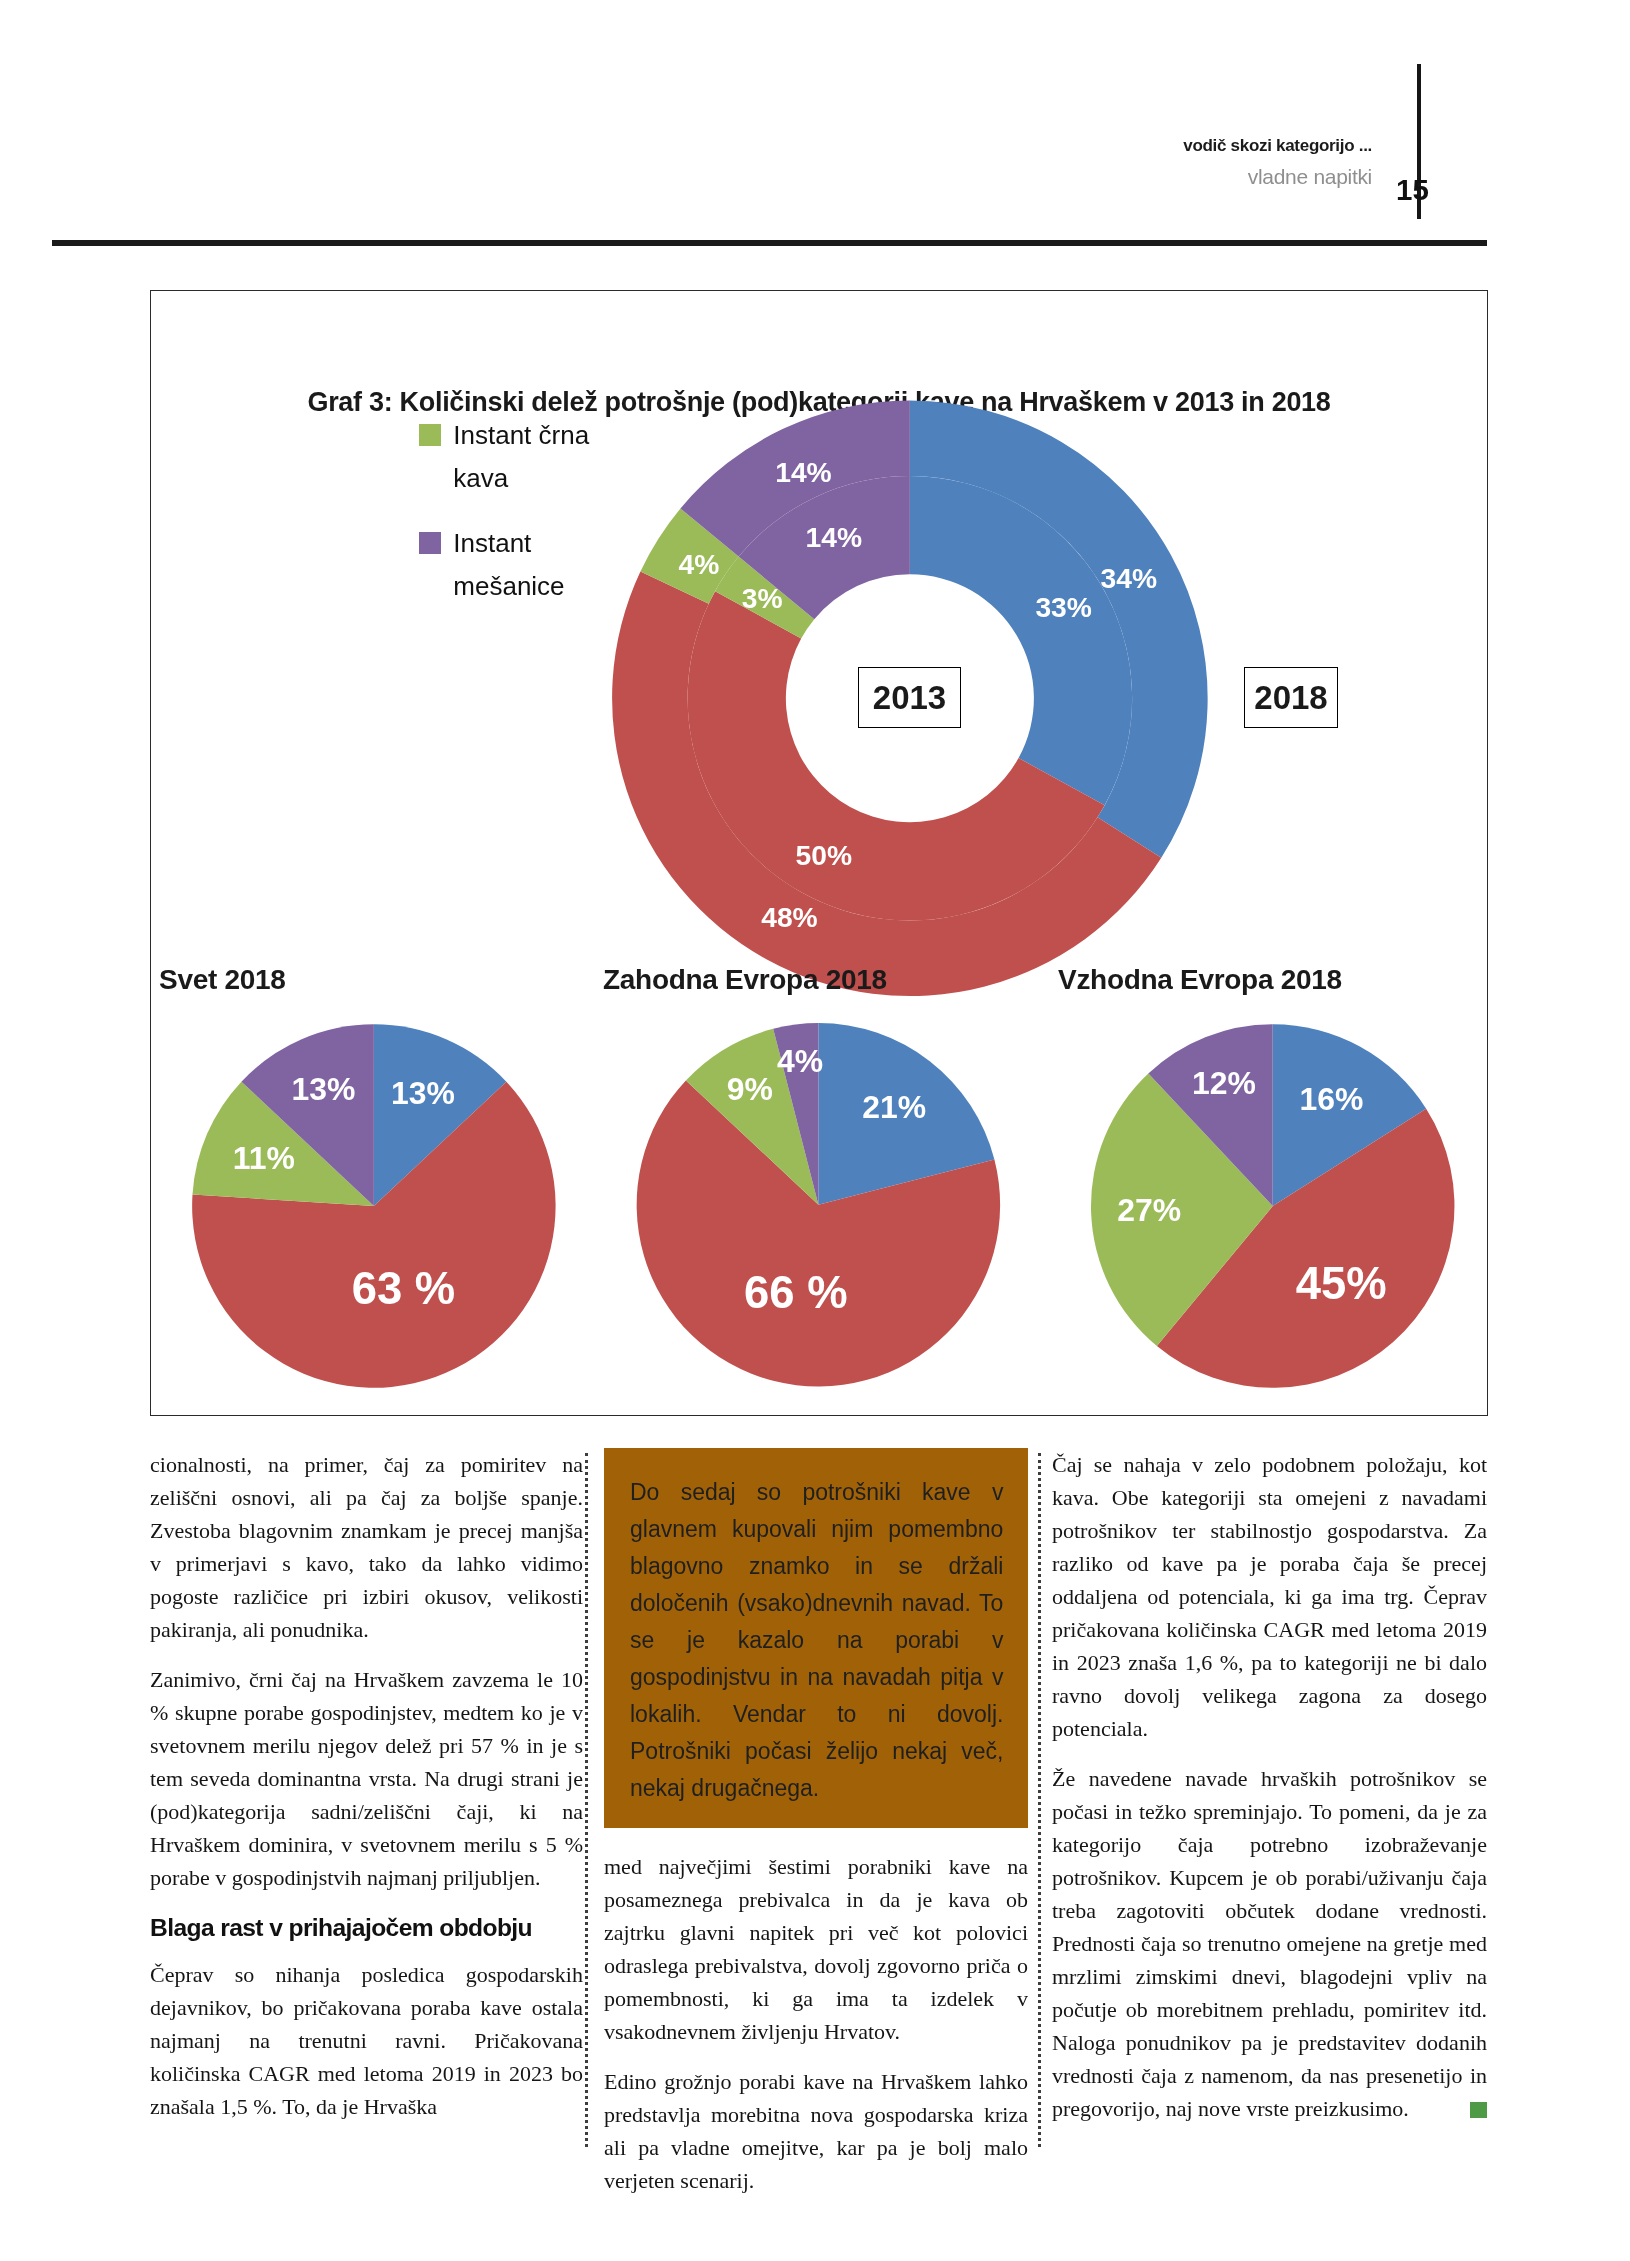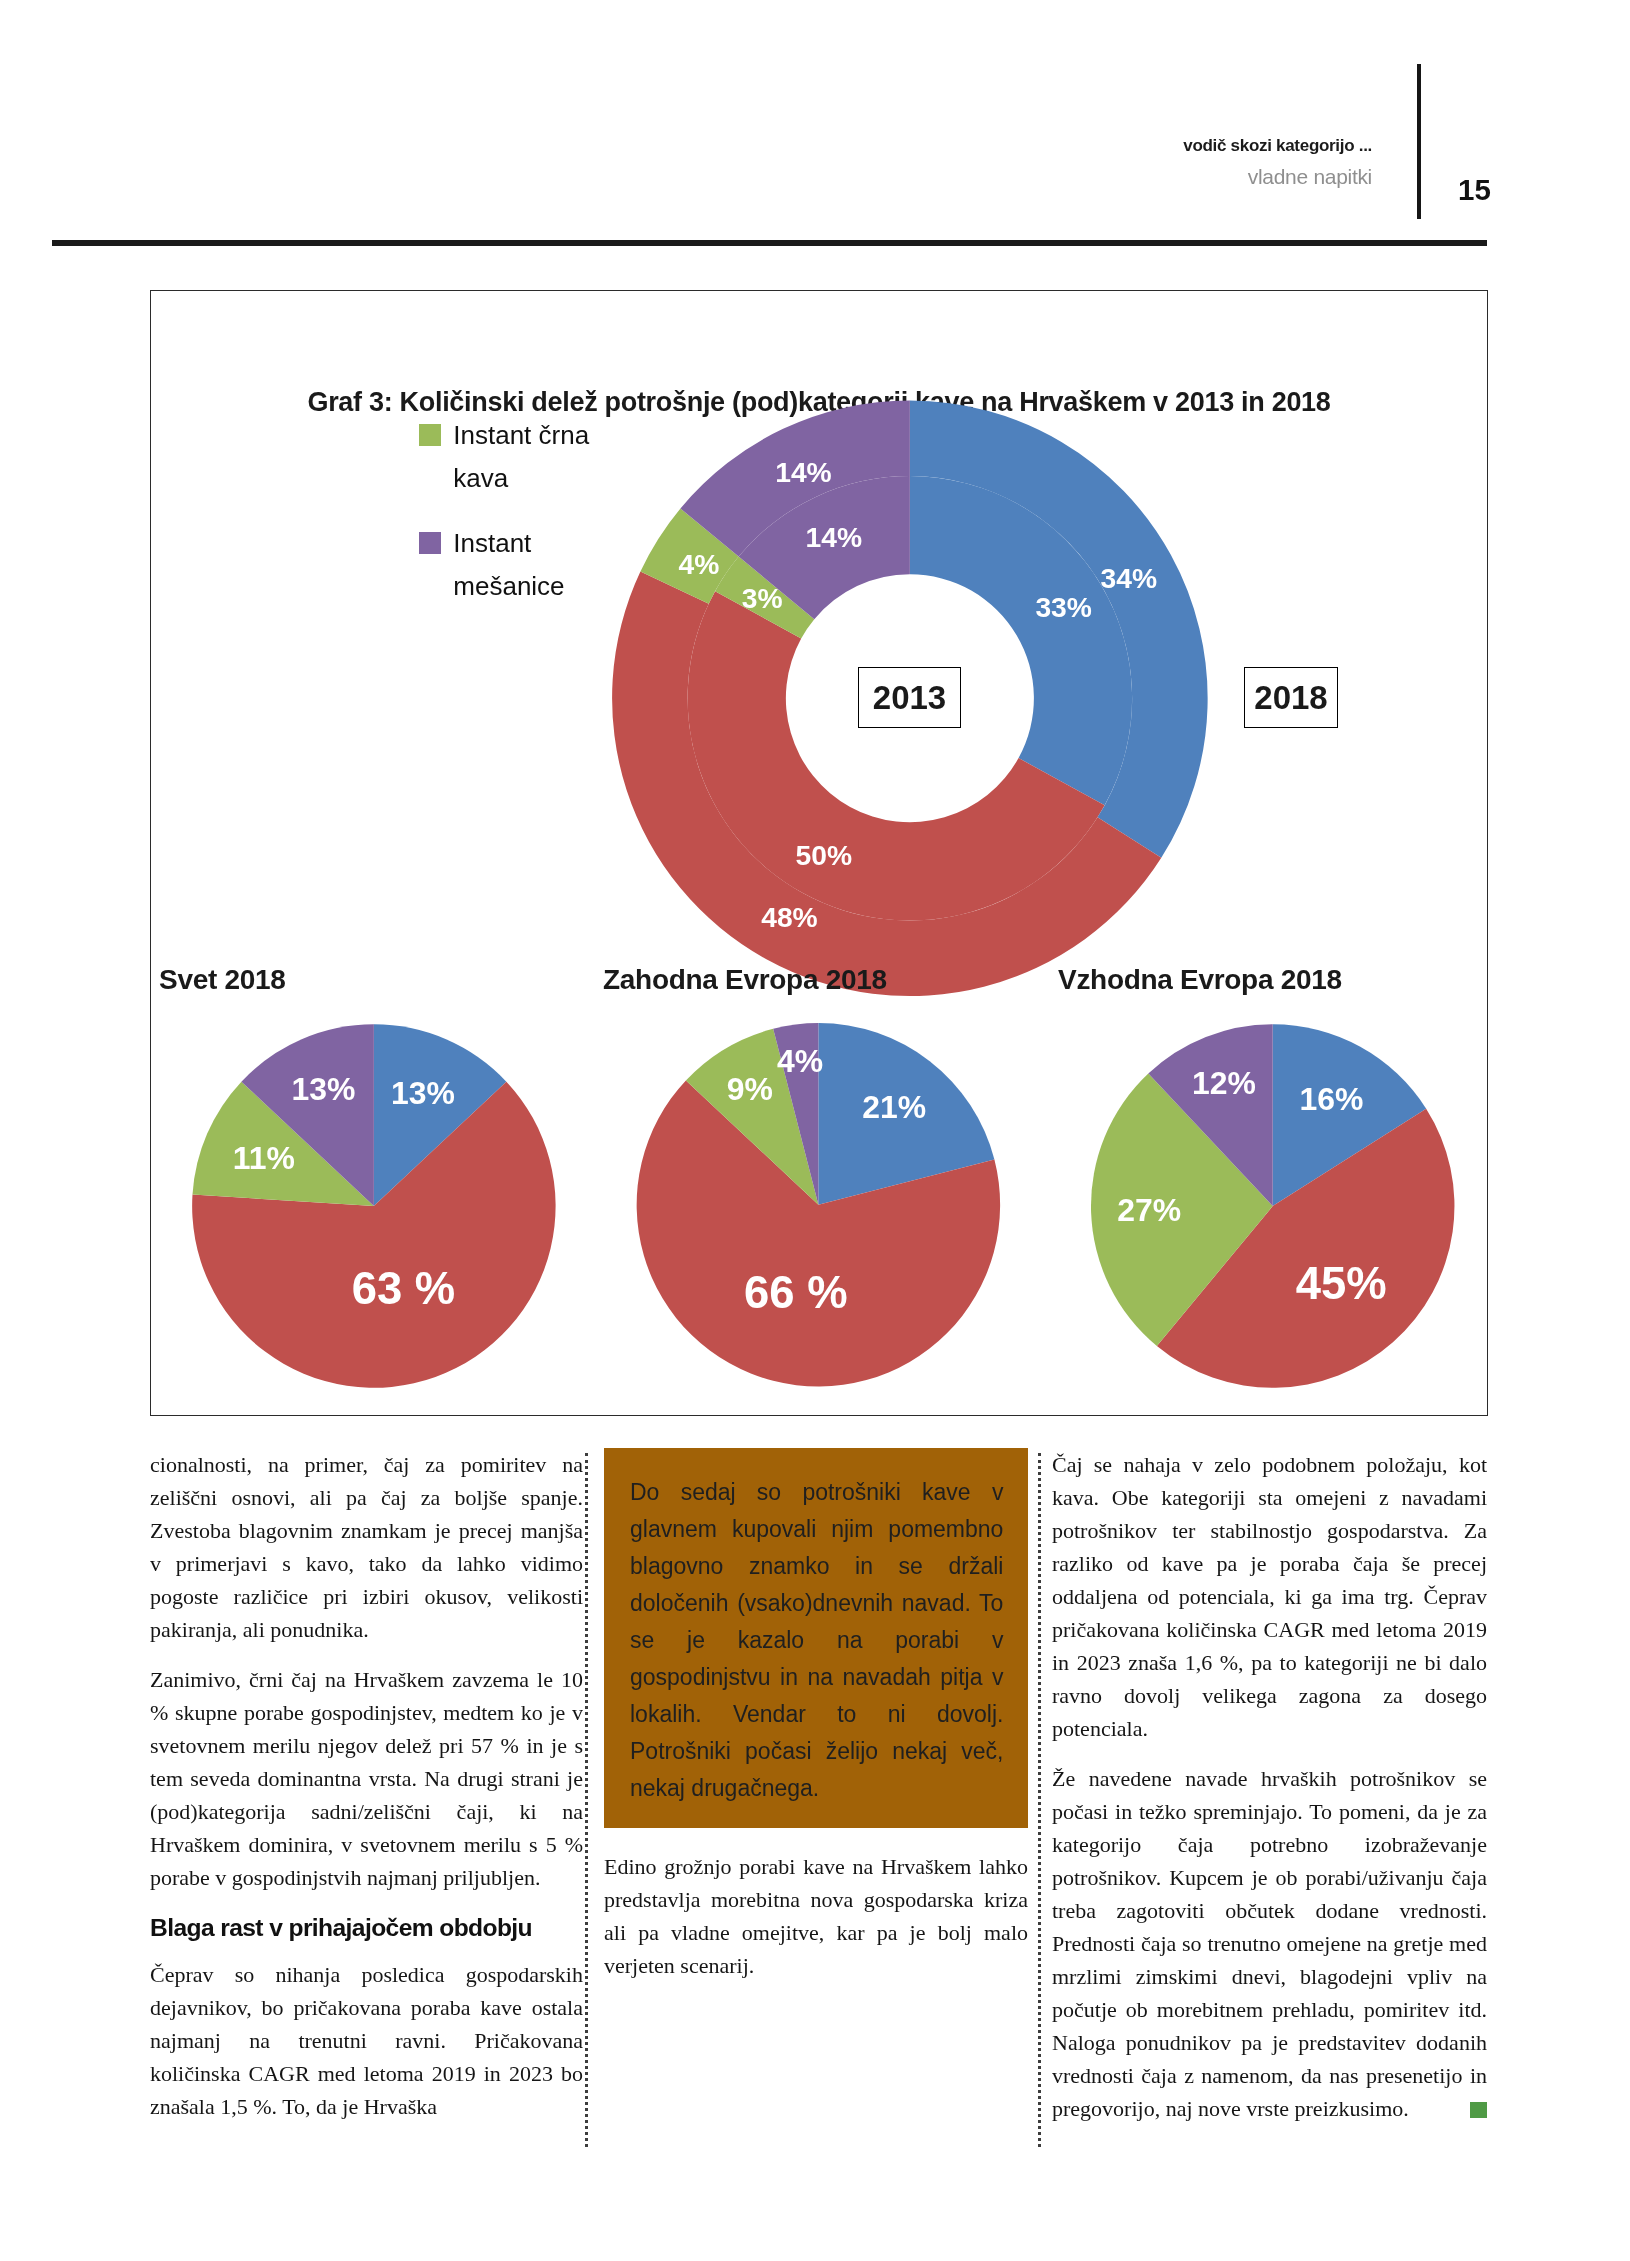--- a/index.html
+++ b/index.html
@@ -4,21 +4,21 @@
 <style>
   html,body{margin:0;padding:0;background:#ffffff;}
   body{width:1630px;height:2261px;position:relative;overflow:hidden;
        font-family:"Liberation Sans",sans-serif;color:#161616;}
 
   
   .kicker{position:absolute;right:258px;top:130px;text-align:right;line-height:31px;}
   .kicker .l1{font-size:17px;font-weight:bold;color:#1b1b1b;letter-spacing:-0.3px;text-align:right;}
   .kicker .l2{font-size:21px;color:#8f8f8f;letter-spacing:-0.3px;}
   .header-bar{position:absolute;left:1417px;top:64px;width:4.3px;height:155px;background:#161616;}
-  .page-num{position:absolute;left:1450px;top:173px;width:49px;text-align:center;
+  .page-num{position:absolute;left:1396px;top:173px;width:49px;
             font-size:29.5px;font-weight:bold;color:#111;}
 
   
   .top-rule{position:absolute;left:52px;top:240px;width:1435px;height:5.5px;background:#1a1a1a;}
 
   
   .chart-box{position:absolute;left:150px;top:290px;width:1336px;height:1124px;
              border:1.8px solid #2b2b2b;background:#fff;}
   .chart-title{position:absolute;top:74px;left:0;width:100%;text-align:center;
                font-size:27px;font-weight:bold;color:#1a1a1a;letter-spacing:-0.3px;}
@@ -139,20 +139,21 @@
     <p>cionalnosti, na primer, čaj za pomiritev na zeliščni osnovi, ali pa čaj za boljše spanje. Zvestoba blagovnim znamkam je precej manjša v primerjavi s kavo, tako da lahko vidimo pogoste različice pri izbiri okusov, velikosti pakiranja, ali ponudnika.</p>
     <p>Zanimivo, črni čaj na Hrvaškem zavzema le 10 % skupne porabe gospodinjstev, medtem ko je v svetovnem merilu njegov delež pri 57 % in je s tem seveda dominantna vrsta. Na drugi strani je (pod)kategorija sadni/zeliščni čaji, ki na Hrvaškem dominira, v svetovnem merilu s 5 % porabe v gospodinjstvih najmanj priljubljen.</p>
     <h3 class="sub-heading">Blaga rast v prihajajočem obdobju</h3>
     <p>Čeprav so nihanja posledica gospodarskih dejavnikov, bo pričakovana poraba kave ostala najmanj na trenutni ravni. Pričakovana količinska CAGR med letoma 2019 in 2023 bo znašala 1,5 %. To, da je Hrvaška</p>
   </div>
 
   <div class="col-sep sep-1"></div>
 
   <div class="col col-2">
     <div class="callout">Do sedaj so potrošniki kave v glavnem kupovali njim pomembno blagovno znamko in se držali določenih (vsako)dnevnih navad. To se je kazalo na porabi v gospodinjstvu in na navadah pitja v lokalih. Vendar to ni dovolj. Potrošniki počasi želijo nekaj več, nekaj drugačnega.</div>
+    <p>med največjimi šestimi porabniki kave na posameznega prebivalca in da je kava ob zajtrku glavni napitek pri več kot polovici odraslega prebivalstva, dovolj zgovorno priča o pomembnosti, ki ga ima ta izdelek v vsakodnevnem življenju Hrvatov.</p>
     <p>Edino grožnjo porabi kave na Hrvaškem lahko predstavlja morebitna nova gospodarska kriza ali pa vladne omejitve, kar pa je bolj malo verjeten scenarij.</p>
   </div>
 
   <div class="col-sep sep-2"></div>
 
   <div class="col col-3">
     <p>Čaj se nahaja v zelo podobnem položaju, kot kava. Obe kategoriji sta omejeni z navadami potrošnikov ter stabilnostjo gospodarstva. Za razliko od kave pa je poraba čaja še precej oddaljena od potenciala, ki ga ima trg. Čeprav pričakovana količinska CAGR med letoma 2019 in 2023 znaša 1,6 %, pa to kategoriji ne bi dalo ravno dovolj velikega zagona za dosego potenciala.</p>
     <p><span>Že navedene navade hrvaških potrošnikov se počasi in težko spreminjajo. To pomeni, da je za kategorijo čaja potrebno izobraževanje potrošnikov. Kupcem je ob porabi/uživanju čaja treba zagotoviti občutek dodane vrednosti. Prednosti čaja so trenutno omejene na gretje med mrzlimi zimskimi dnevi, blagodejni vpliv na počutje ob morebitnem prehladu, pomiritev itd. Naloga ponudnikov pa je predstavitev dodanih vrednosti čaja z namenom, da nas presenetijo in pregovorijo, naj nove vrste preizkusimo.</span><span class="end-marker" style="background: rgb(79, 154, 69);"></span></p>
   </div>
 

